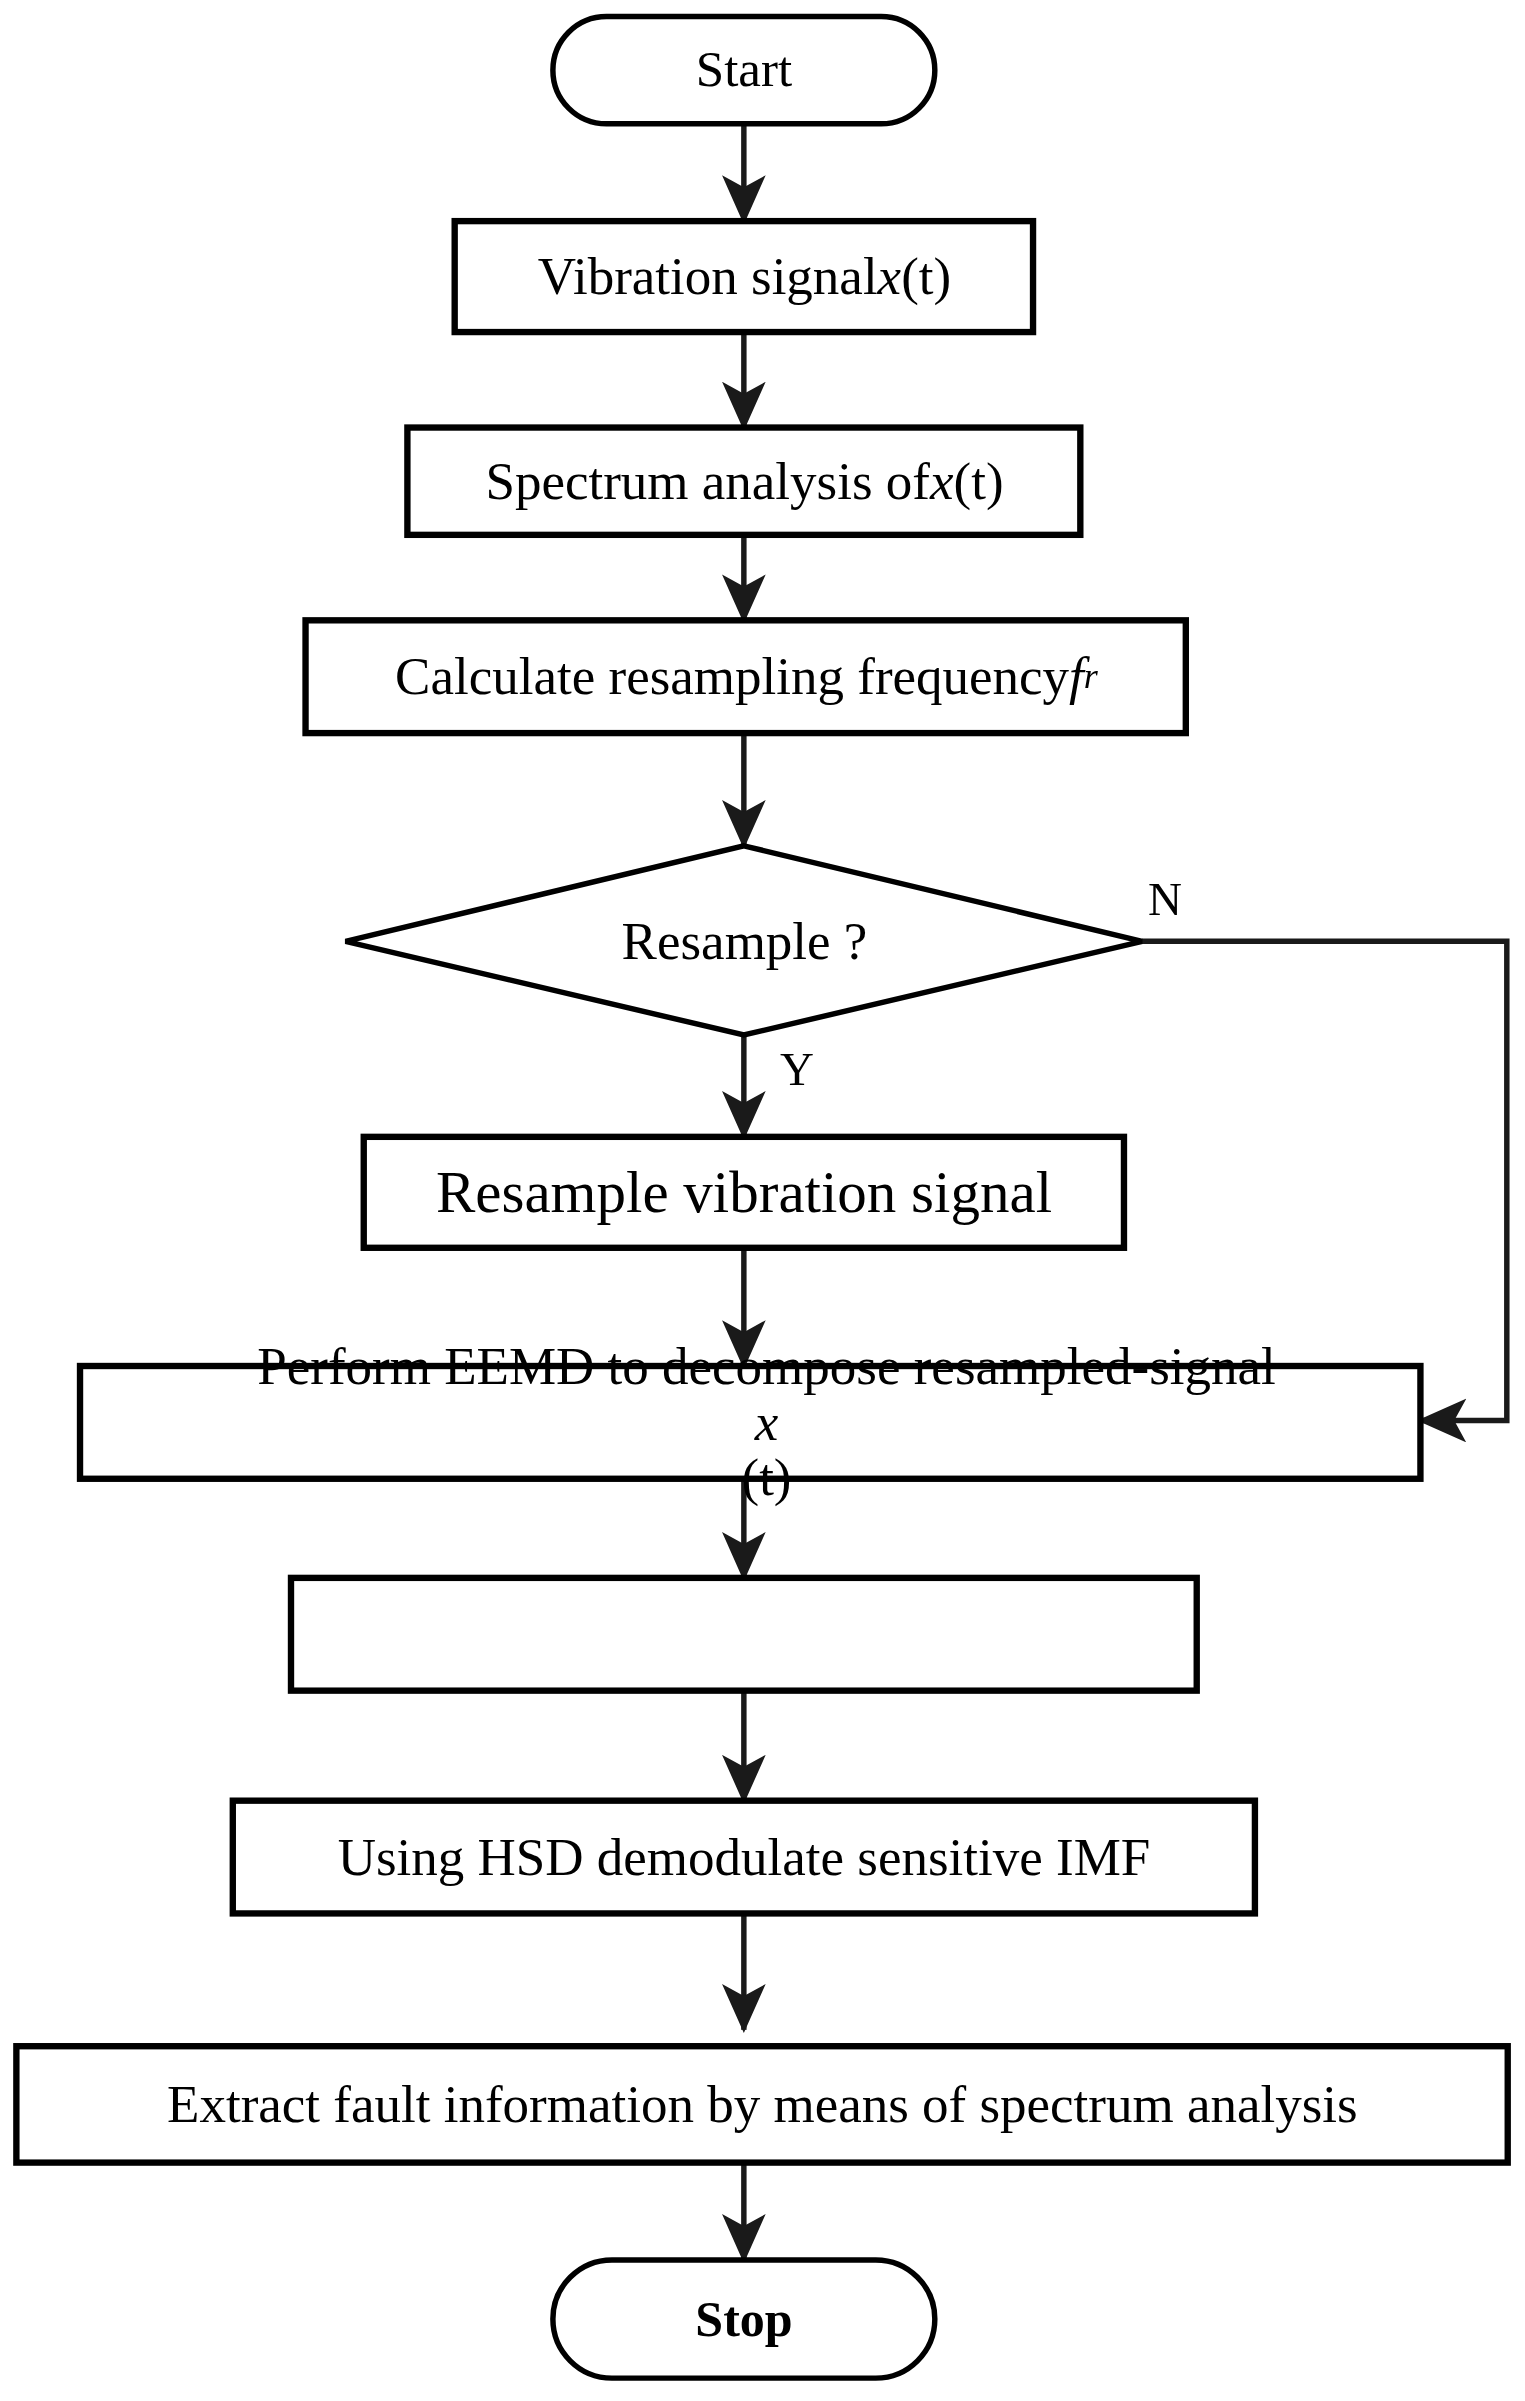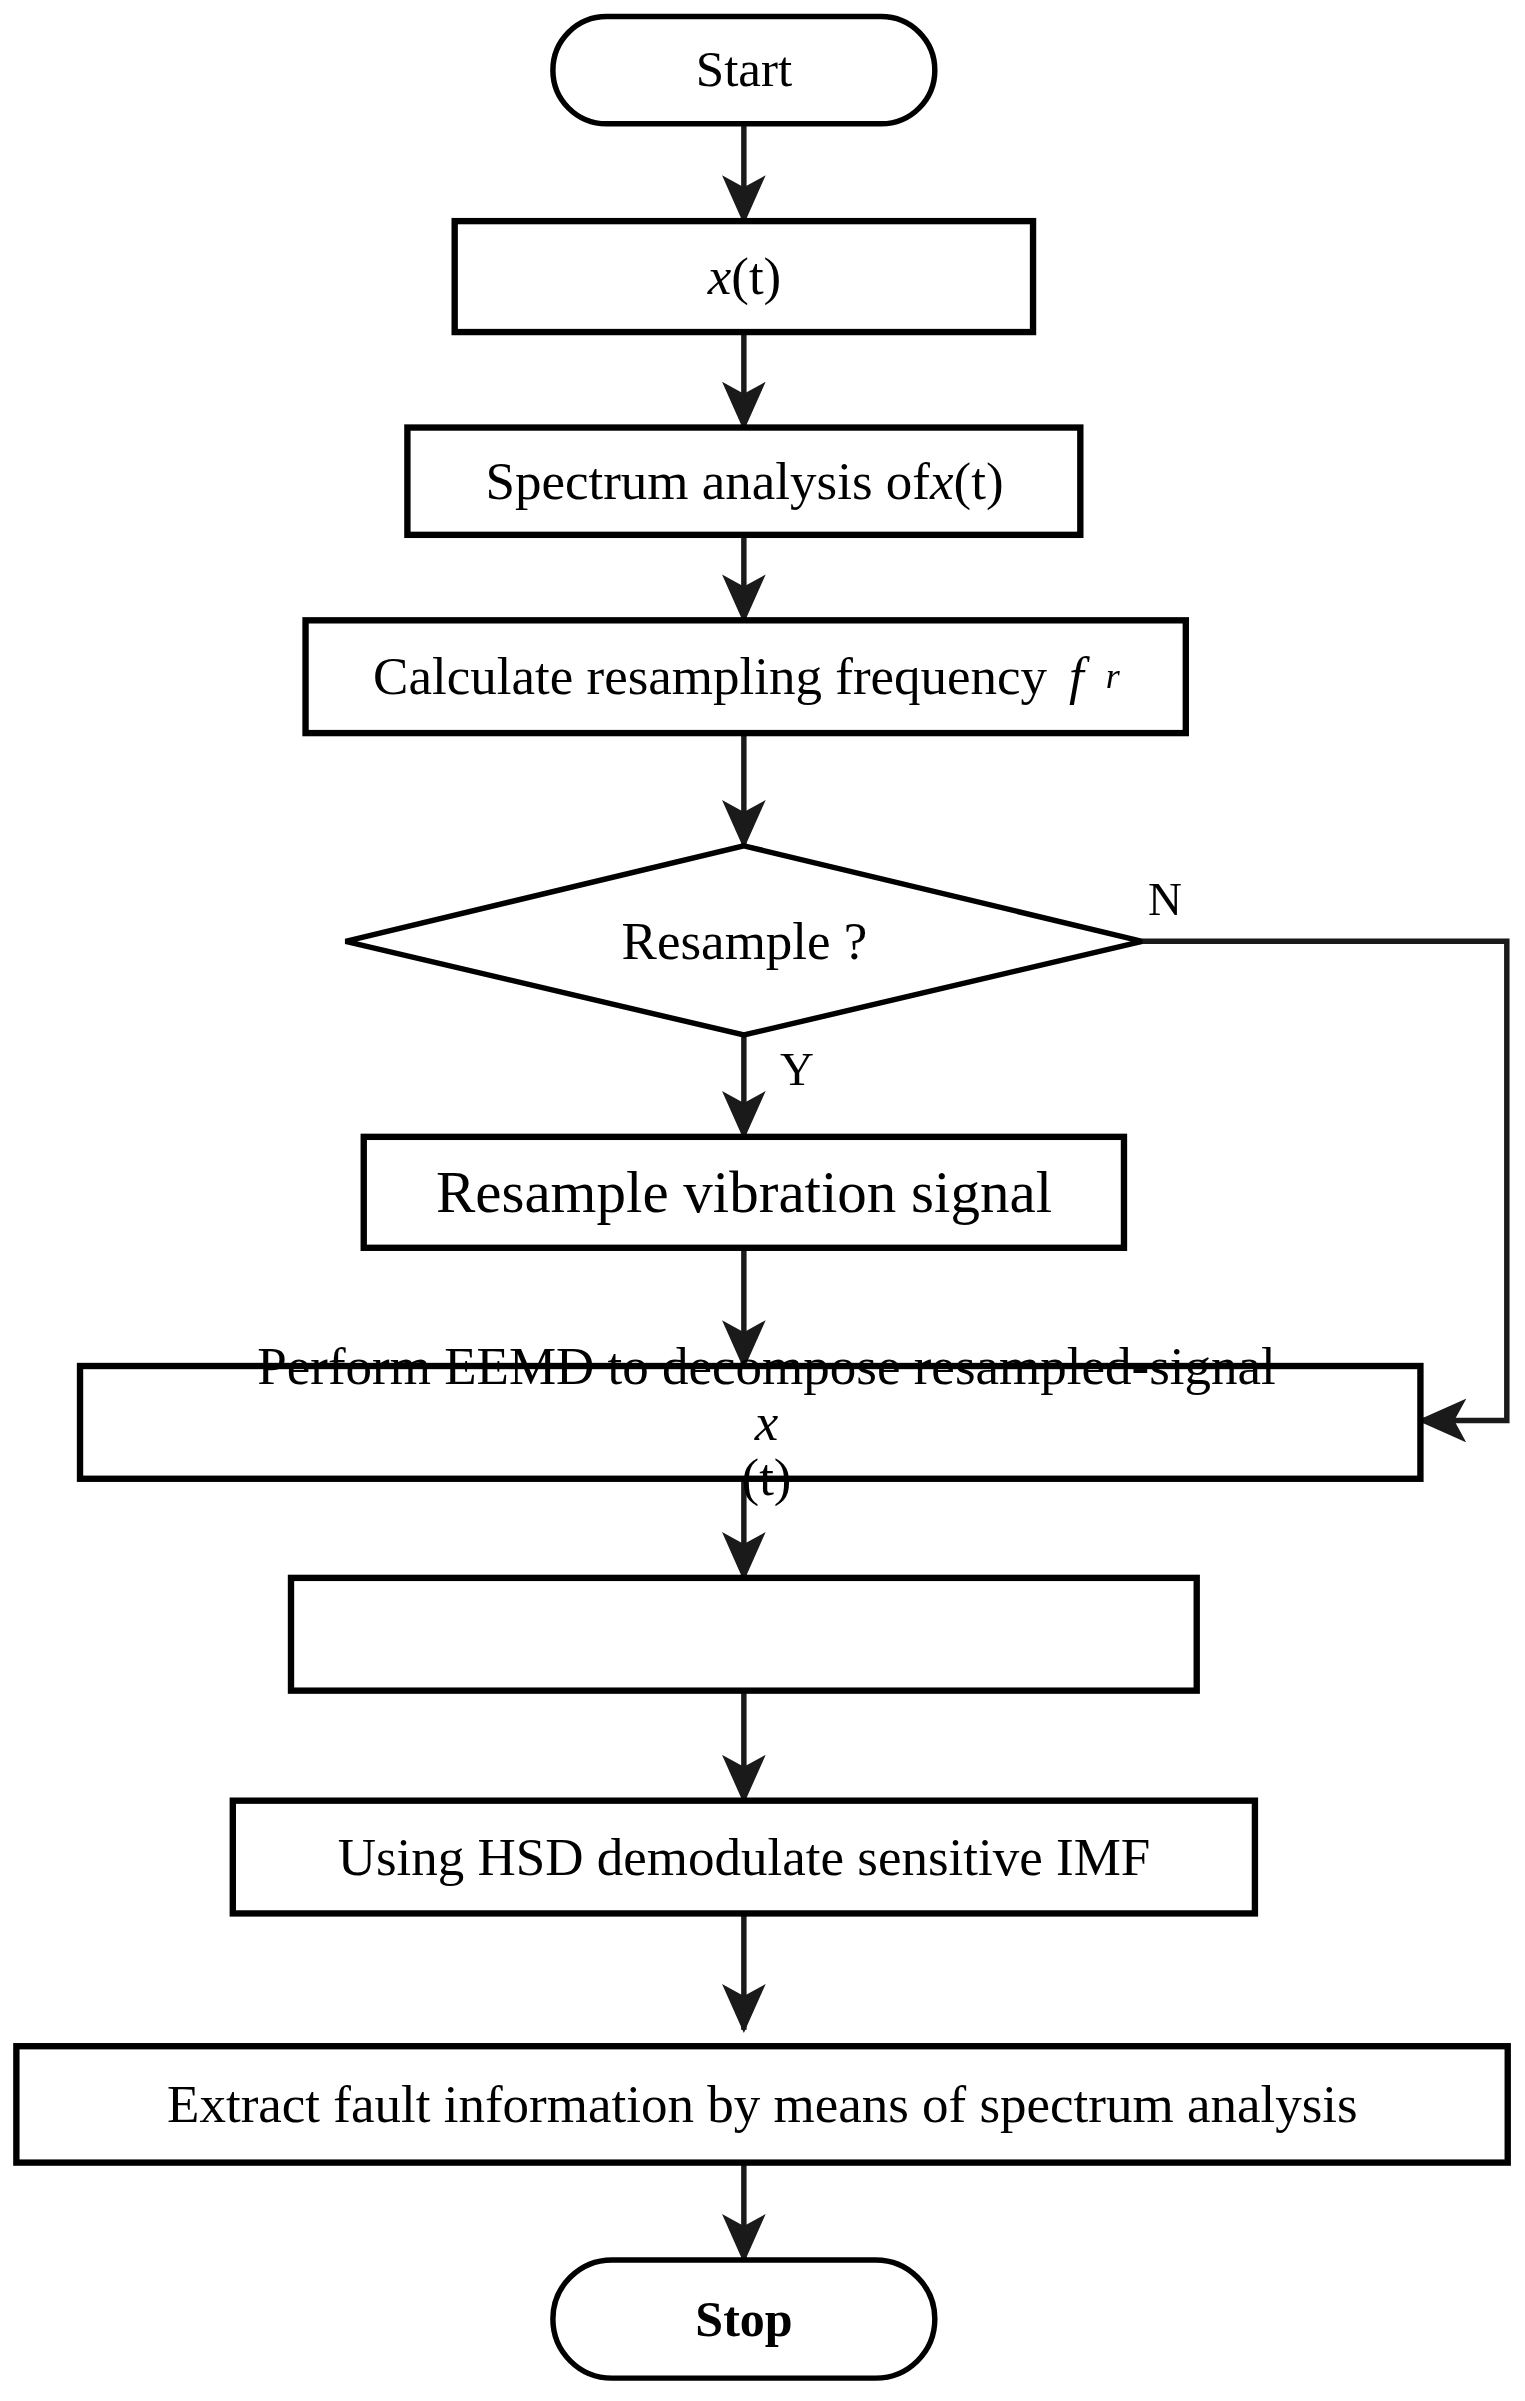--- a/index.html
+++ b/index.html
@@ -126,31 +126,32 @@
     <rect class="node-shape rect-node" x="256" y="1980" width="1124" height="124"></rect>
 
     <rect class="node-shape rect-node" x="18" y="2250" width="1640" height="128"></rect>
 
     <rect class="node-shape term-node" x="608" y="2485" width="420" height="130" rx="65" ry="65"></rect>
   </svg>
 
   <div class="node-label" style="left:553px; top:16.4px; width:382px; height:107px; font-size:51px;">Start</div>
 
   <div class="node-label" style="left:455px; top:221px; width:579px; height:111px; font-size:53px;">
+    <span>Vibration signal </span>
       <span class="italic-var">x</span>
       <span>(t)</span>
   </div>
 
   <div class="node-label" style="left:408px; top:428px; width:673px; height:107px; font-size:53px;">
     <span>Spectrum analysis of </span>
       <span class="italic-var">x</span>
       <span>(t)</span>
   </div>
 
-  <div class="node-label" style="left:306px; top:620px; width:881px; height:113px; font-size:53px;gap:22px;">
+  <div class="node-label" style="left:306px; top:620px; width:881px; height:113px; font-size:53px;">
     <span>Calculate resampling frequency </span>
       <span class="italic-var">f</span>
       <span class="sub-var">r</span>
   </div>
 
   <div class="node-label" style="left:528px; top:896px; width:433px; height:91px; font-size:53px;">Resample ?</div>
 
   <div class="node-label" style="left:364px; top:1137px; width:760px; height:111px; font-size:59px;">Resample vibration signal</div>
 
   <div class="node-label" style="left:96px; top:1366px; width:1341px; height:113px; font-size:53px;flex-direction:column;">

